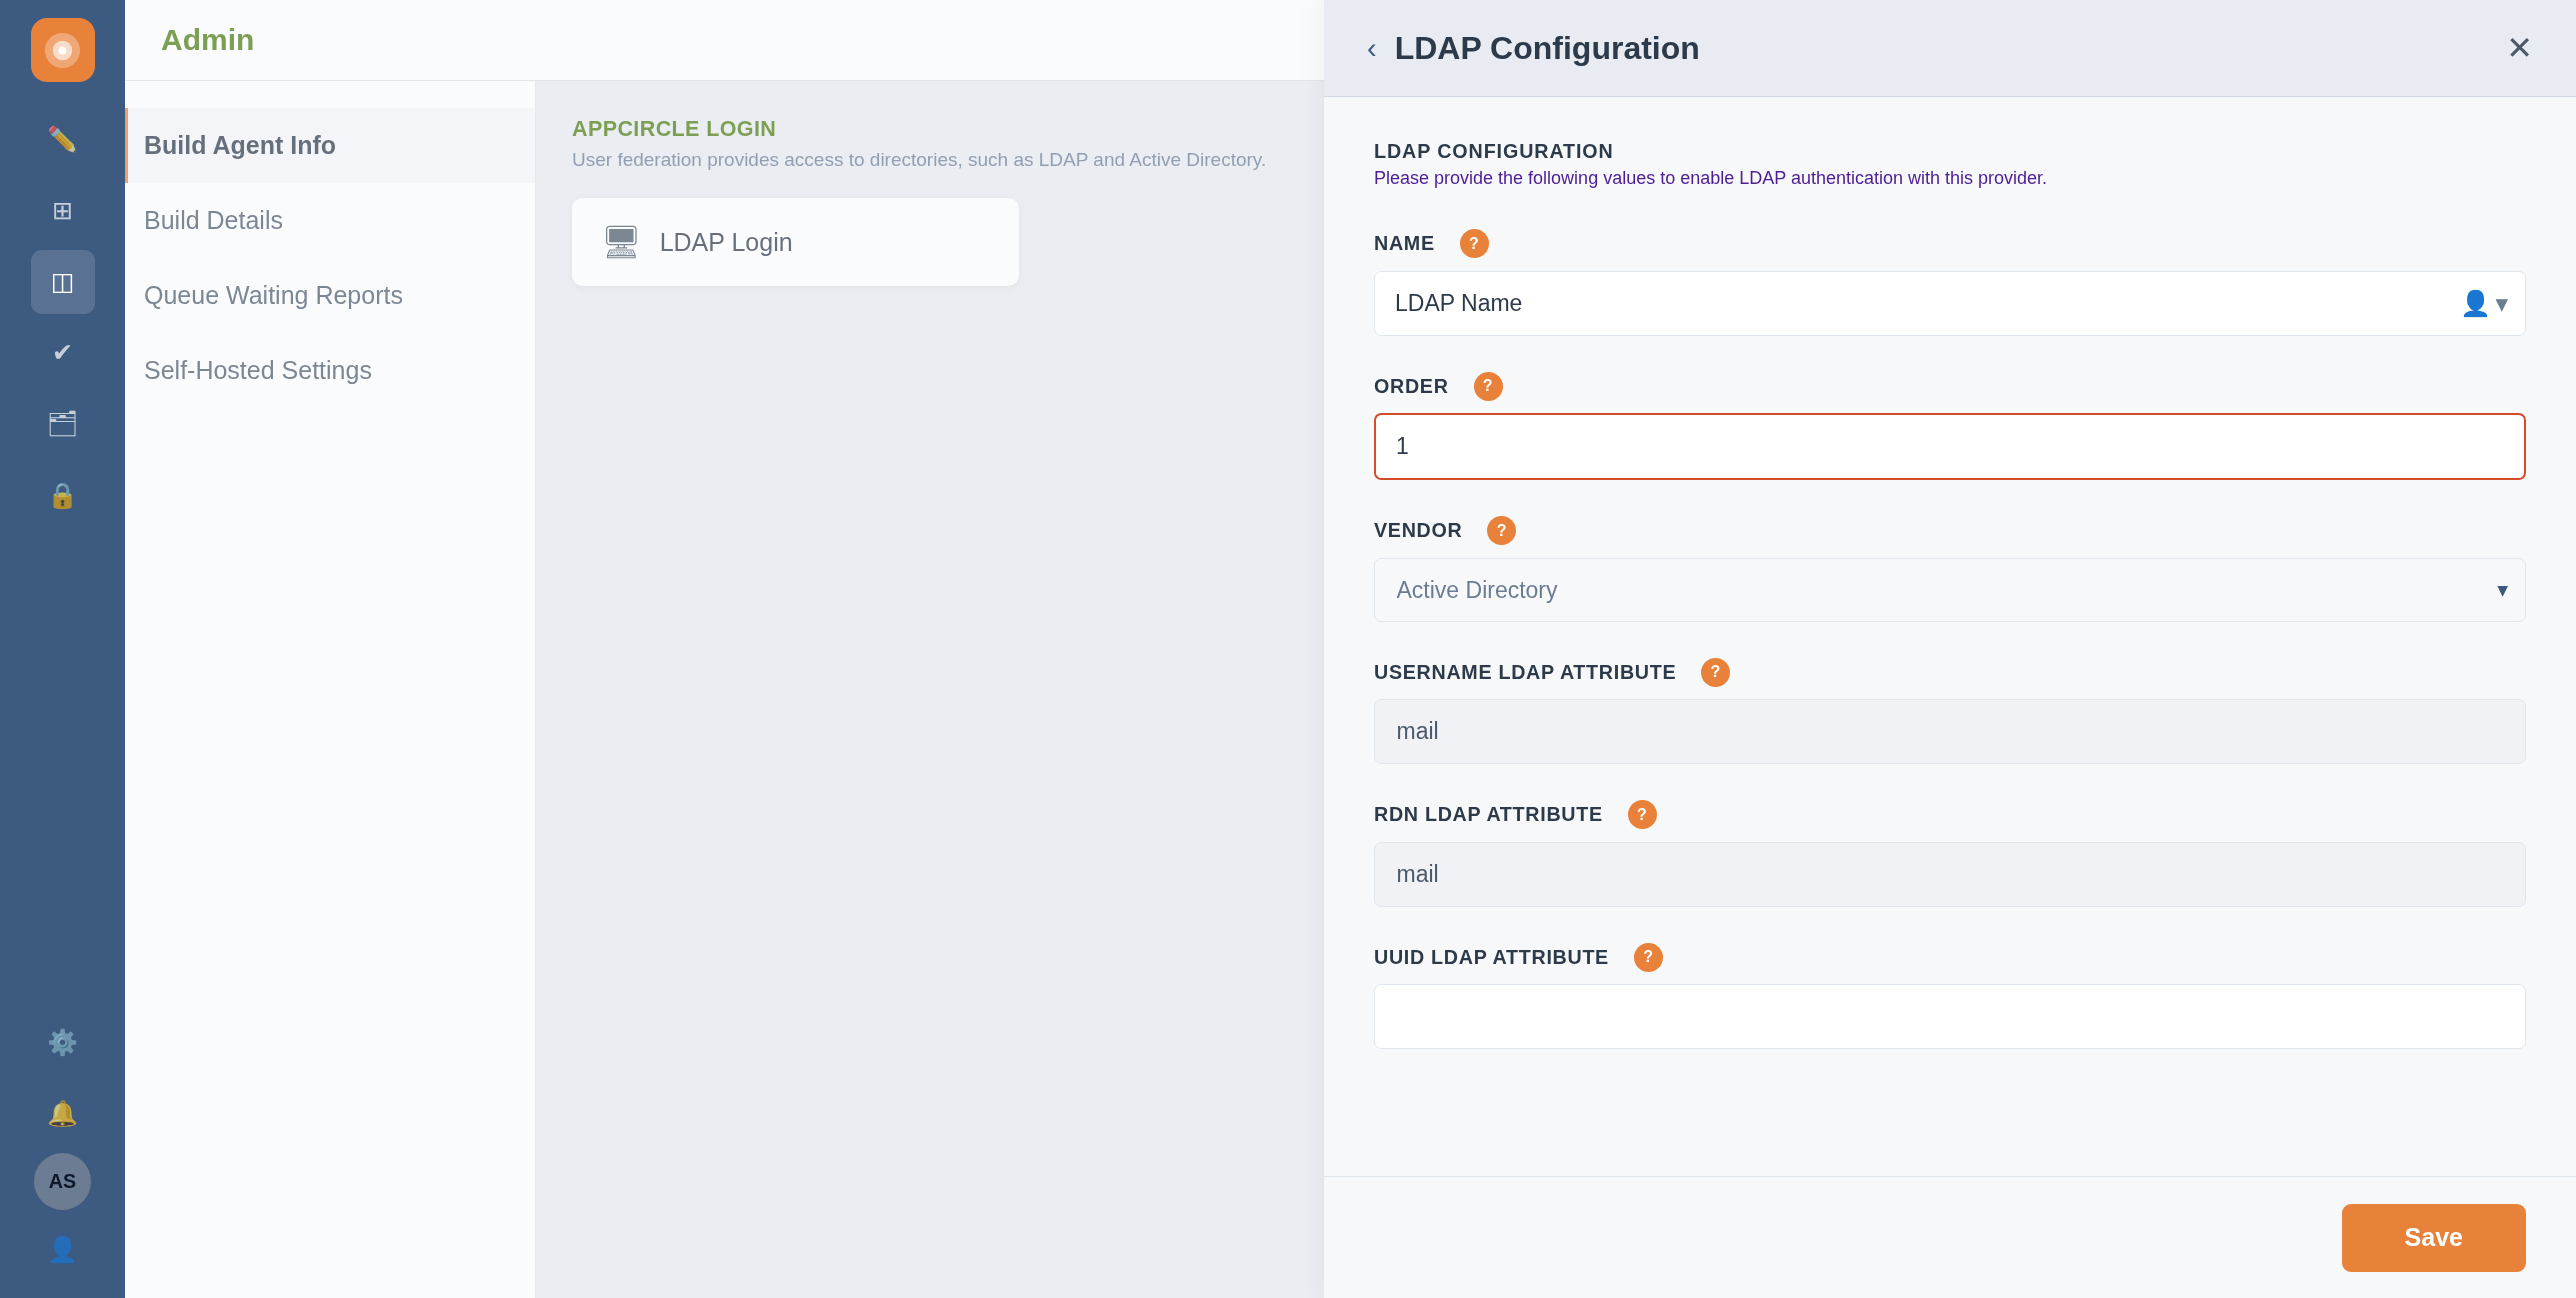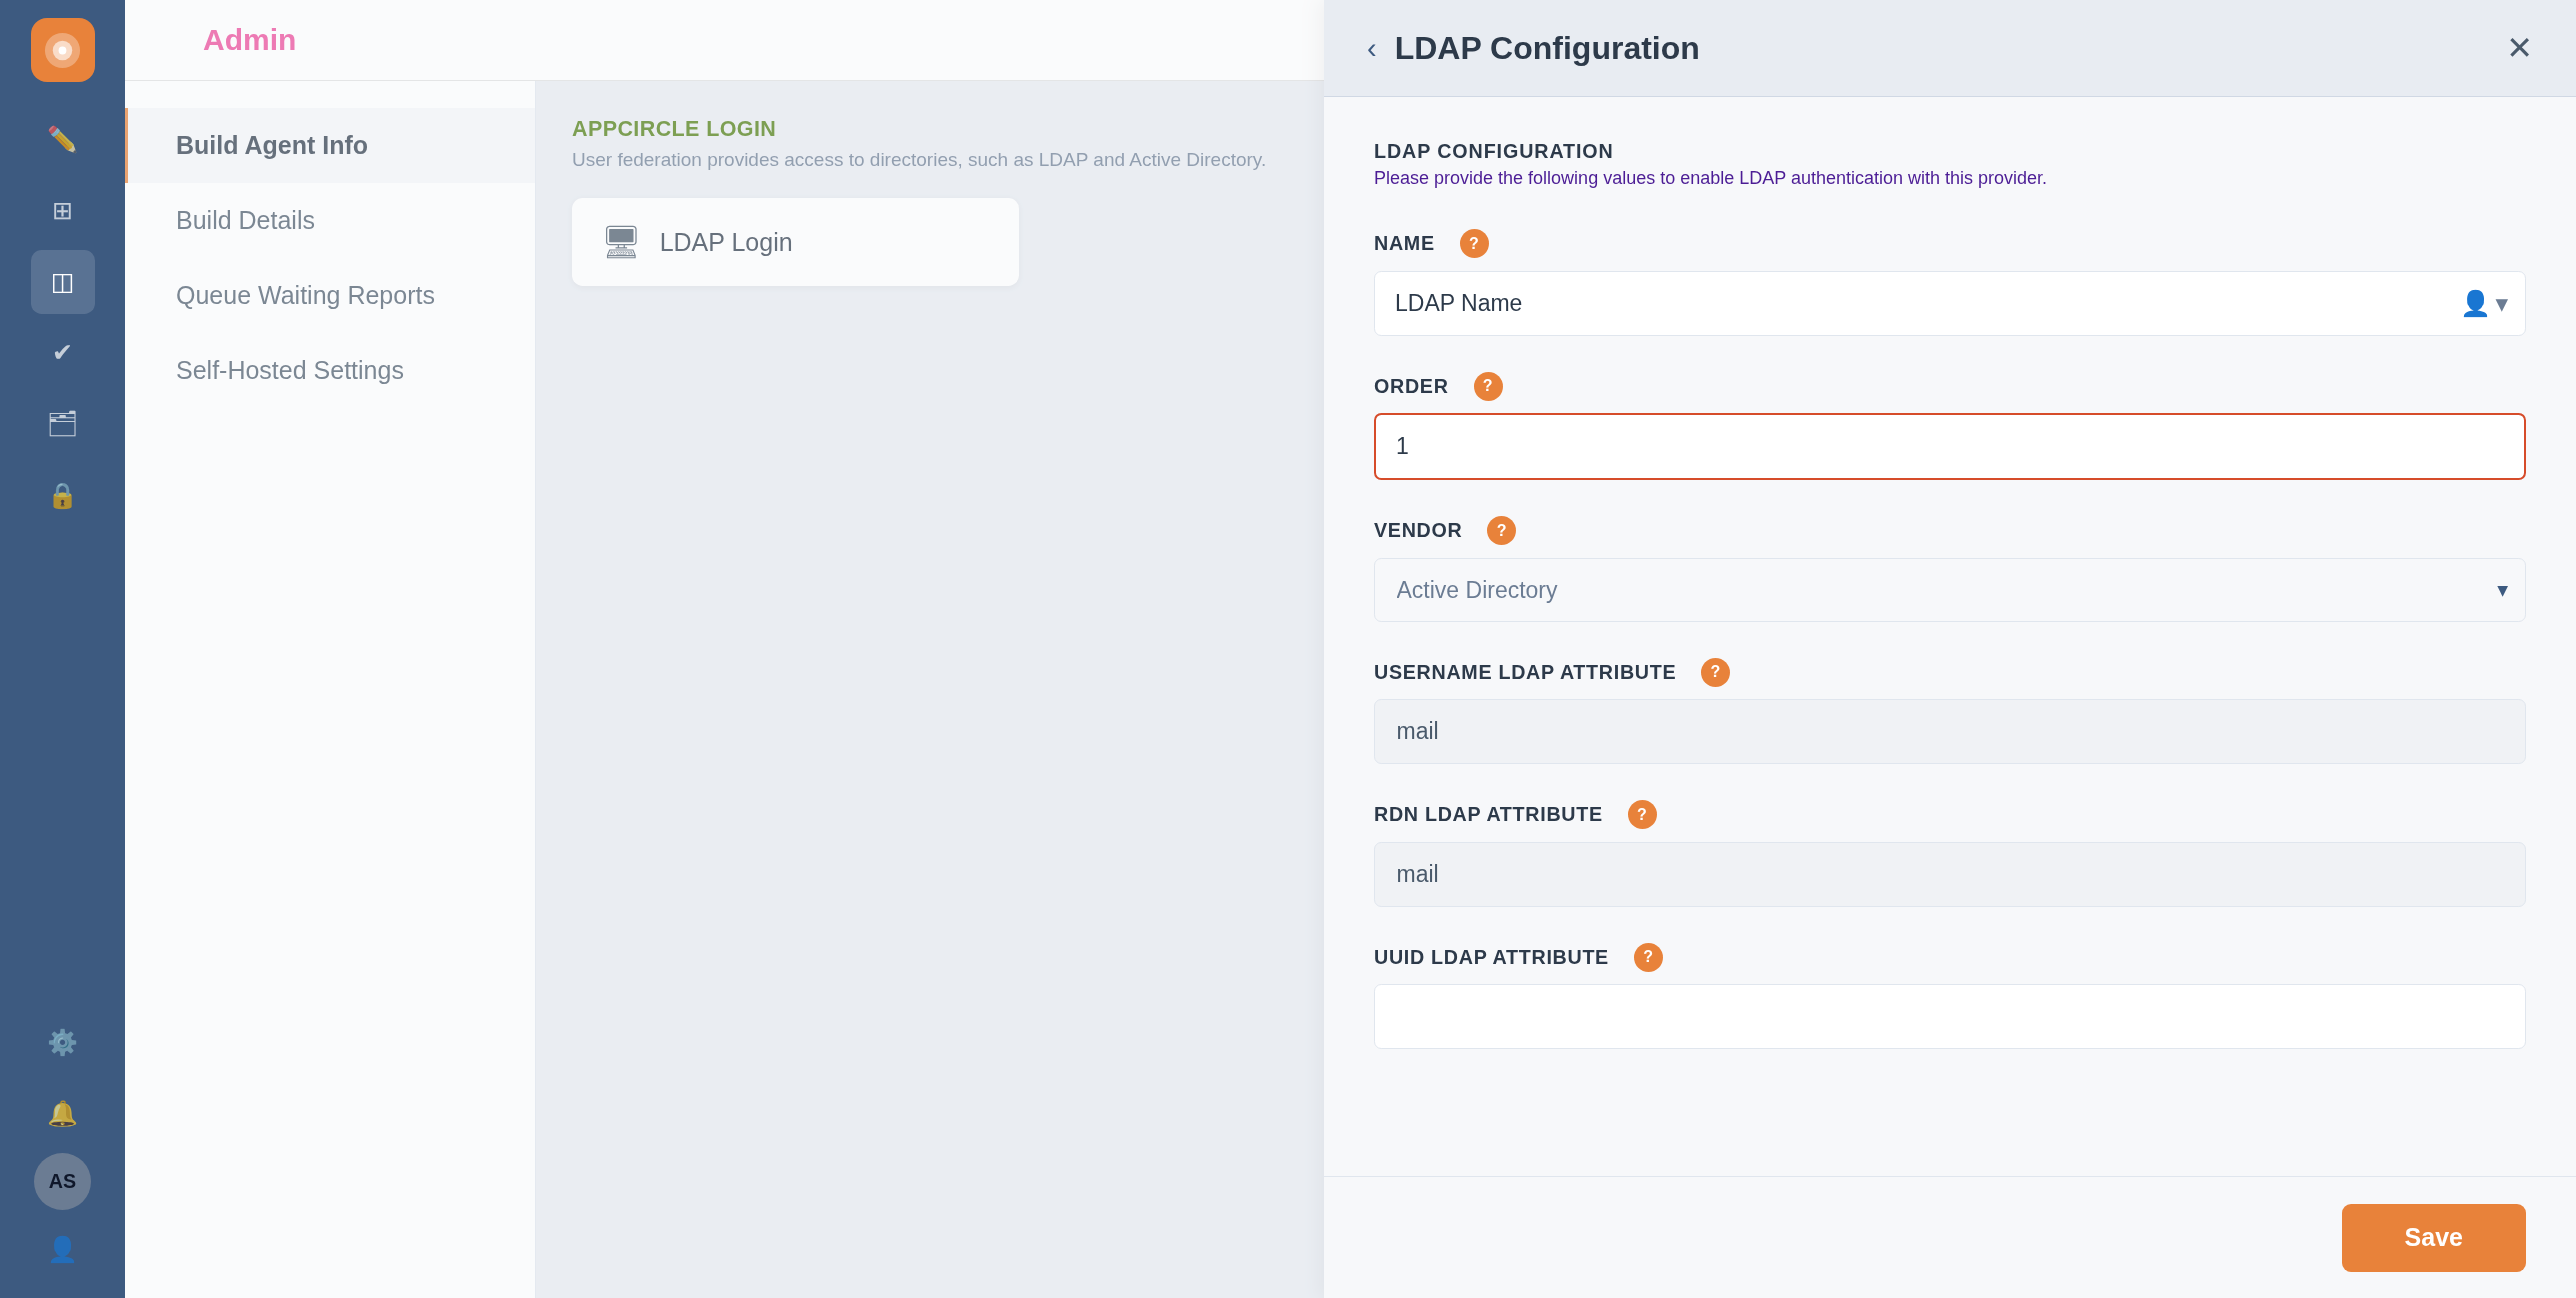--- a/index.html
+++ b/index.html
@@ -69,39 +69,38 @@
       height: 81px;
       background: #fff;
       display: flex;
       align-items: center;
       padding: 0 36px;
       border-bottom: 0.9px solid #e0e0e0;
     }
     .top-bar-title {
       font-size: 30px;
       font-weight: 700;
-      color: #ec4899;
-      margin-left: 42px;
+      color: #4d7c0f;
     }
 
     
     .content-area {
       display: flex;
       flex: 1;
     }
 
     
     .left-nav {
       width: 411px;
       background: #fff;
       padding: 27px 0;
       border-right: 0.9px solid #e0e6ee;
     }
     .left-nav-item {
-      padding: 23px 48px;
+      padding: 23px 16px;
       font-size: 25px;
       color: #4a5a6b;
       cursor: pointer;
       border-left: 3.6px solid transparent;
     }
     .left-nav-item.active {
       color: #2d3a4a;
       font-weight: 600;
       border-left-color: #e8823a;
       background: #f5f7fa;

